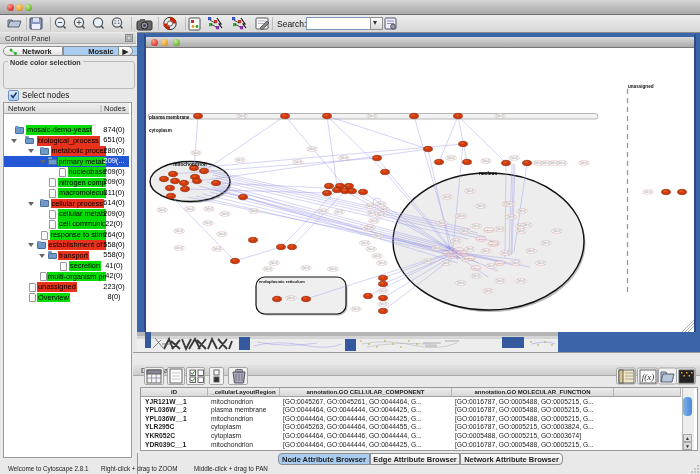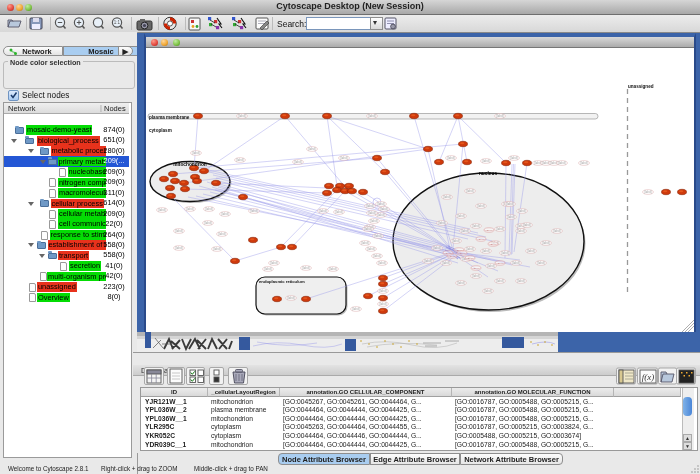--- a/index.html
+++ b/index.html
@@ -59,21 +59,20 @@
 
 #status{left:0;top:465px;width:700px;height:9px;font-size:6.3px;color:#222;}
 </style>
 </head>
 <body>
 
 <div class="abs" id="mactitle">
   <div class="light" style="left:7px;background:radial-gradient(circle at 35% 30%,#ff9a8a,#e2463c 60%,#9e1c12);"></div>
   <div class="light" style="left:16px;background:radial-gradient(circle at 35% 30%,#ffd79a,#efa531 60%,#a86a10);"></div>
   <div class="light" style="left:25px;background:radial-gradient(circle at 35% 30%,#c0eda0,#7cc043 60%,#3f7c16);"></div>
-  <div class="t">Cytoscape Desktop (New Session)</div>
 </div>
 
 <div class="abs" id="toolbar">
   <svg width="700" height="17" style="position:absolute;left:0;top:0">
     <g id="tbicons">
         <path d="M8 12 L10 6 L21 6 L19 12 Z M8 12 L8 5 L12 5 L13 6.5" fill="#b8c8dc" stroke="#556" stroke-width="0.9"></path>
         <rect x="30" y="3" width="12" height="11" rx="1" fill="#8899bb" stroke="#445"></rect>
         <rect x="33" y="3" width="6" height="4" fill="#dde"></rect>
         <rect x="32" y="9" width="8" height="5" fill="#eef"></rect>
         <circle cx="60" cy="7.5" r="4.6" fill="#e8f0f8" stroke="#555" stroke-width="1.2"></circle>
@@ -128,20 +127,27 @@
   <div class="tsep" style="left:158px"></div>
   <div class="tsep" style="left:185px"></div>
   <div class="tsep" style="left:272px"></div>
   <div style="position:absolute;left:277px;top:4px;font-size:8.5px;color:#111;">Search:</div>
   <div style="position:absolute;left:306px;top:2px;width:64px;height:11px;background:#fff;border:1px solid #7a96bb;"></div>
   <div style="position:absolute;left:370px;top:2px;width:11px;height:11px;background:linear-gradient(#fefefe,#d8d8d8);border:1px solid #8e8e8e;"></div>
   <div style="position:absolute;left:373px;top:6px;width:0;height:0;border-left:2.5px solid transparent;border-right:2.5px solid transparent;border-top:4px solid #333;"></div>
 </div>
 
 <div class="abs" id="cpanel">
+  <div class="abs" id="cptitle">
+      <span>Control Panel</span>
+      <svg width="8" height="8" style="position:absolute;right:3px;top:1px">
+        <rect x="0.5" y="0.5" width="7" height="7" fill="none" stroke="#888"></rect>
+        <rect x="2" y="2" width="4" height="4" fill="none" stroke="#888"></rect>
+      </svg>
+    </div>
   <div class="abs tabrow">
     <div class="tab" style="left:0;width:60px;border-radius:6px 0 0 6px;"><svg width="9" height="8" style="position:absolute;left:5px;top:1px">
           <circle cx="2" cy="2" r="1.5" fill="#2ab32a"></circle>
           <circle cx="6.5" cy="5.5" r="1.5" fill="#2ab32a"></circle>
           <path d="M2.5 3.5 L6 4.5" stroke="#2ab32a" stroke-width="0.8"></path>
         </svg><span style="margin-left:8px">Network</span></div>
     <div class="tab" style="left:60px;width:76px;background:#a9cdf0;">Mosaic</div>
     <div class="tab" style="left:115px;width:15px;border-radius:0 6px 6px 0;">▶</div>
   </div>
   <div class="abs groupbox">

